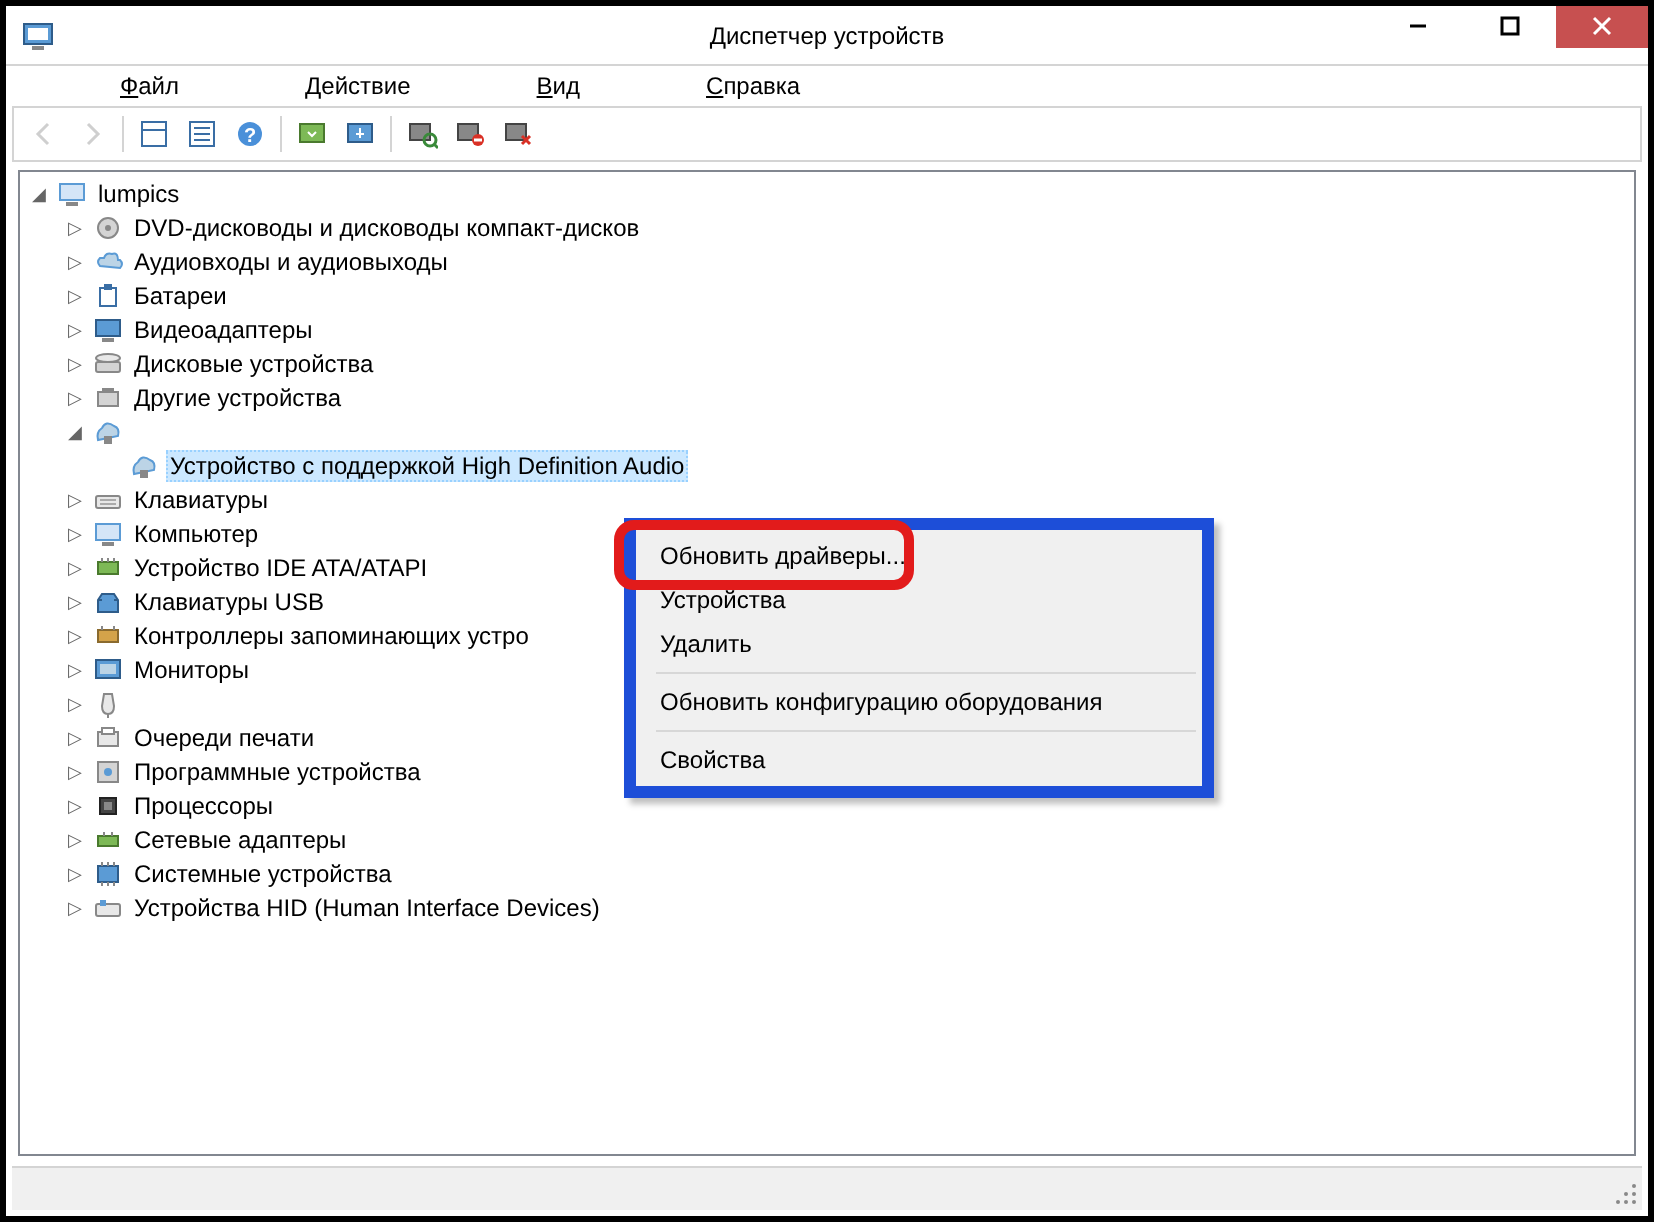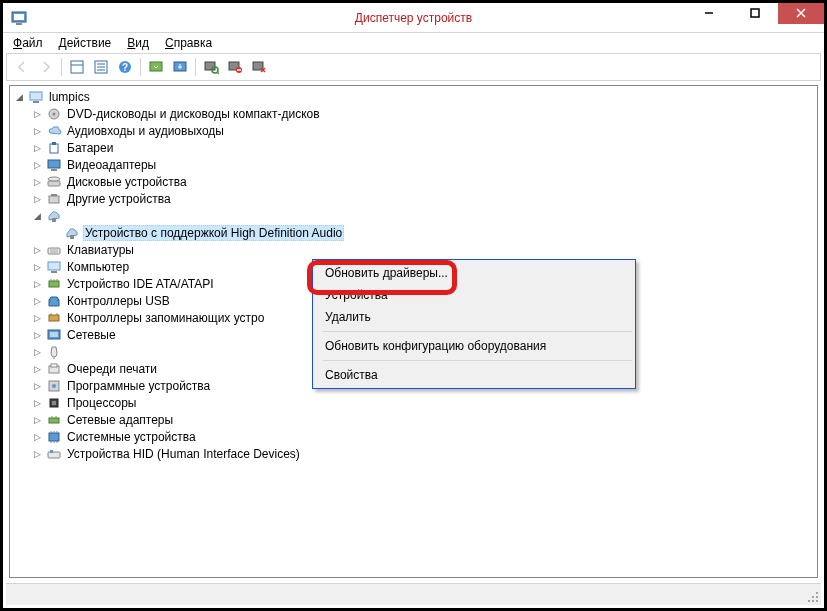--- a/index.html
+++ b/index.html
@@ -1,44 +1,44 @@
 <!DOCTYPE html>
 <html><head>
 <meta charset="utf-8">
 <style>
 * { box-sizing: border-box; margin: 0; padding: 0; font-family: 'Segoe UI', Tahoma, sans-serif; }
 body { background: #fff; width: 827px; height: 611px; border: 3px solid #000; position: relative; overflow: hidden; }
 
 .titlebar { height: 30px; background: #fff; display: flex; align-items: center; border-bottom: 1px solid #d4d4d4; position: relative; }
 .title-icon { width: 16px; height: 16px; margin-left: 8px; }
-.title-text { position: absolute; left: 50%; transform: translateX(-50%); font-size: 12px; color: #b91c1c; }
+.title-text { position: absolute; left: 50%; transform: translateX(-50%); font-size: 12px; color: #000000; }
 .window-controls { margin-left: auto; display: flex; height: 100%; }
 .wc-btn { width: 46px; height: 22px; display: flex; align-items: center; justify-content: center; font-size: 12px; cursor: pointer; margin-top:-1px;}
 .wc-close { background: #c75050; color: #fff; width: 46px; }
 .wc-min, .wc-max { color: #000; }
 
 .menubar { height: 20px; display: flex; align-items: center; padding: 0 2px; font-size: 12px; background: #fff; }
-.menu-item { padding: 1px 8px; cursor: pointer; }
+.menu-item { padding: 1px 8px; cursor: pointer; margin-left: 47px; }
 .menu-item:first-letter { text-decoration: underline; }
 
 .toolbar { height: 28px; border: 1px solid #d4d4d4; margin: 0 3px; display: flex; align-items: center; padding: 0 4px; gap: 2px; }
 .tb-btn { width: 22px; height: 22px; display: flex; align-items: center; justify-content: center; cursor: pointer; }
 .tb-sep { width: 1px; height: 18px; background: #d4d4d4; margin: 0 2px; }
 .tb-disabled { opacity: 0.4; cursor: default; }
 
 .tree-container { position: absolute; top: 82px; left: 6px; right: 6px; bottom: 30px; border: 1px solid #828790; background: #fff; overflow: hidden; padding-top: 2px;}
 .tree { font-size: 12px; }
 .tree-node { display: flex; align-items: center; height: 17px; white-space: nowrap; }
 .tree-node.selected .label { background: #cce8ff; border: 1px dotted #99d1ff; padding: 0 1px; }
 .expander { width: 11px; height: 11px; display: inline-flex; align-items: center; justify-content: center; cursor: pointer; margin-right: 3px; font-size: 9px; color: #666; }
 .spacer { width: 14px; display: inline-block; }
 .node-icon { width: 16px; height: 16px; margin-right: 3px; display: inline-flex; align-items: center; justify-content: center; }
 .label { padding: 0 2px; }
 
-.context-menu { position: absolute; top: 256px; left: 309px; width: 324px; background: #f0f0f0; border: 1px solid #1d4ed8; box-shadow: 3px 3px 3px rgba(0,0,0,0.25); z-index: 10; padding: 2px; }
+.context-menu { position: absolute; top: 256px; left: 309px; width: 295px; background: #f0f0f0; border: 6px solid #1d4ed8; box-shadow: 3px 3px 3px rgba(0,0,0,0.25); z-index: 10; padding: 2px; }
 .ctx-item { height: 22px; display: flex; align-items: center; padding-left: 10px; font-size: 12px; cursor: pointer; }
 .ctx-sep { height: 1px; background: #d7d7d7; margin: 3px 1px 3px 8px; }
 .ctx-bold { font-weight: normal; }
 
 .highlight-ring { position: absolute; top: 257px; left: 304px; width: 150px; height: 35px; border: 5px solid #e21b1b; border-radius: 10px; z-index: 20; pointer-events: none; }
 
 .statusbar { position: absolute; bottom: 3px; left: 3px; right: 3px; height: 22px; background: #f0f0f0; border-top: 1px solid #d4d4d4; display:flex;}
 .status-grip { margin-left:auto; width:20px; display:flex; align-items:flex-end; justify-content:flex-end; padding:2px; }
 
 svg { display: block; }
@@ -275,42 +275,42 @@
           <span class="label">Устройство IDE ATA/ATAPI</span>
         </div>
         <div class="tree-node" style="padding-left: 22px;">
           <span class="expander">▷</span>
           <span class="node-icon">
             <svg width="16" height="16">
               <path d="M5 4 L11 4 L13 7 L13 13 L3 13 L3 7 Z" fill="#5b9bd5" stroke="#2e5c8a"></path>
               <path d="M5 7 L3 7 M11 7 L13 7" stroke="#2e5c8a"></path>
             </svg>
           </span>
-          <span class="label">Контроллеры USB</span>
+          <span class="label">Клавиатуры USB</span>
         </div>
         <div class="tree-node" style="padding-left: 22px;">
           <span class="expander">▷</span>
           <span class="node-icon">
             <svg width="16" height="16">
               <rect x="3" y="5" width="10" height="6" fill="#d4a34a" stroke="#8a6a2e"></rect>
               <line x1="5" y1="3" x2="5" y2="5" stroke="#888"></line>
               <line x1="11" y1="3" x2="11" y2="5" stroke="#888"></line>
             </svg>
           </span>
           <span class="label">Контроллеры запоминающих устро</span>
         </div>
         <div class="tree-node" style="padding-left: 22px;">
           <span class="expander">▷</span>
           <span class="node-icon">
             <svg width="16" height="16">
               <rect x="2" y="3" width="12" height="9" fill="#5b9bd5" stroke="#2e5c8a"></rect>
               <rect x="4" y="5" width="8" height="5" fill="#bcd4e6"></rect>
             </svg>
           </span>
-          <span class="label">Сетевые</span>
+          <span class="label">Мониторы</span>
         </div>
         <div class="tree-node" style="padding-left: 22px;">
           <span class="expander">▷</span>
           <span class="node-icon">
             <svg width="16" height="16">
               <path d="M6 3 L10 3 L11 9 Q11 13 8 13 Q5 13 5 9 Z" fill="#e8e8e8" stroke="#888"></path>
               <line x1="8" y1="13" x2="8" y2="15" stroke="#888"></line>
             </svg>
           </span>
         </div>

